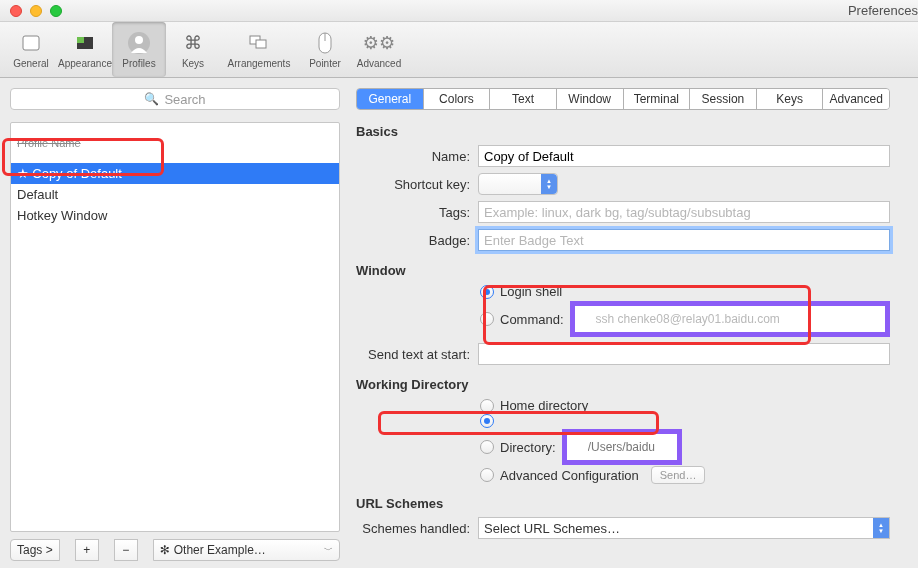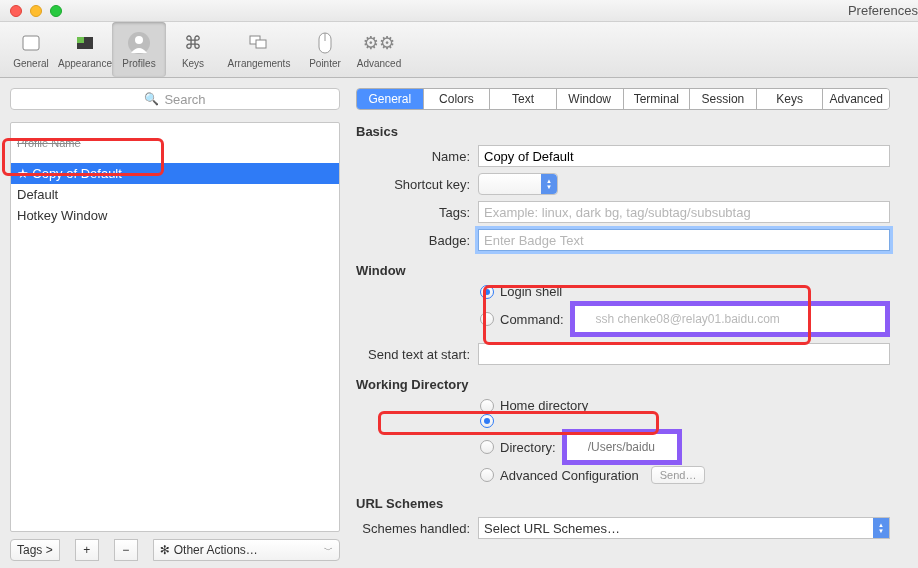--- a/index.html
+++ b/index.html
@@ -360,21 +360,21 @@
       <div class="profile-row selected">★ Copy of Default</div>
       <div class="profile-row">Default</div>
       <div class="profile-row">Hotkey Window</div>
     </div>
     <div class="bottom-bar">
       <div class="tags-btn">Tags &gt;</div>
       <div class="sq">+</div>
       <div class="sq">−</div>
       <div class="other">
         <span>✻</span>
-        <span>Other Actions…</span>
+        <span>Other Example…</span>
         <span style="margin-left:auto;font-size:9px;">﹀</span>
       </div>
     </div>
   </div>
 
   <div class="right-panel">
     <div class="tabs">
       <div class="tab active">General</div>
       <div class="tab">Colors</div>
       <div class="tab">Text</div>

